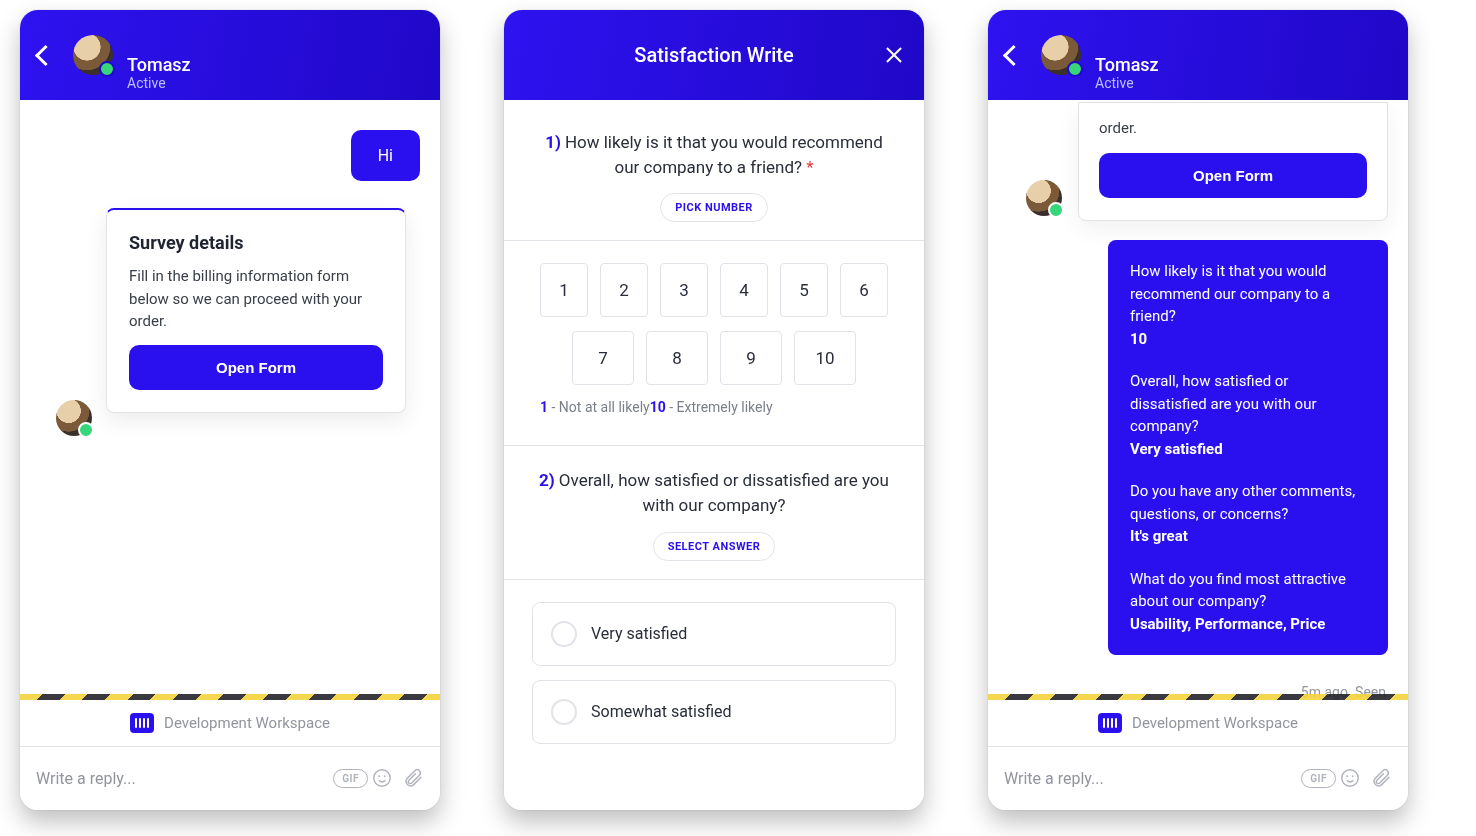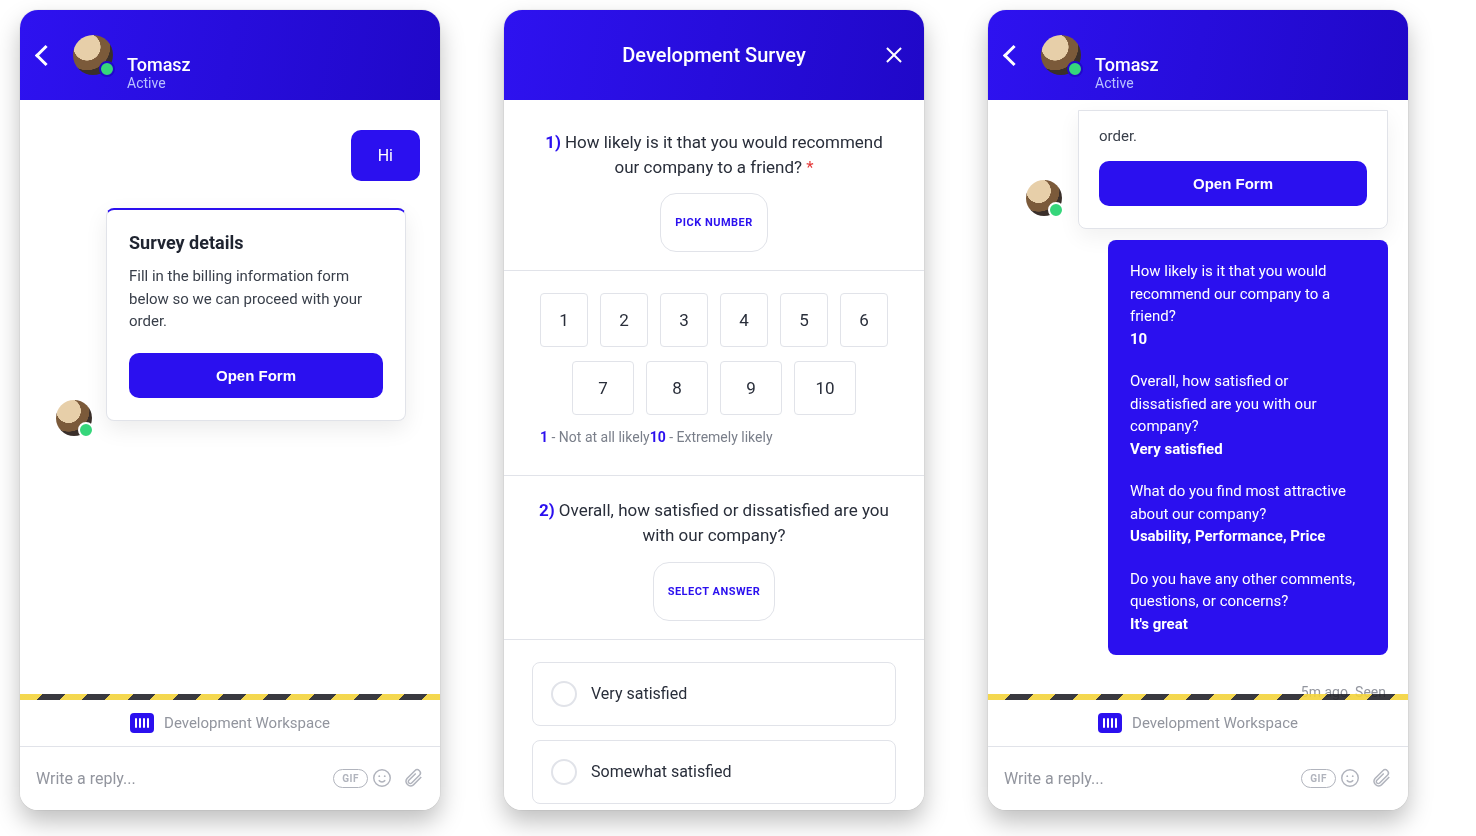--- a/index.html
+++ b/index.html
@@ -126,21 +126,21 @@
     box-shadow: 0 8px 22px rgba(0,0,0,0.08);
     padding: 22px 22px 22px 22px;
     box-sizing: border-box;
   }
   .card h3 {
     margin: 0 0 12px 0;
     font-size: 18px;
     font-weight: 700;
   }
   .card p {
-    margin: 0 0 20px 0;
+    margin: 0 0 12px 0;
     font-size: 15px;
     color: #393f4a;
     line-height: 1.5;
   }
   .primary-btn {
     display: block;
     width: 100%;
     background: var(--brand);
     color: #fff;
     border: none;
@@ -235,21 +235,21 @@
     line-height: 1.45;
     margin-bottom: 14px;
   }
   .qnum { color: var(--brand); font-weight: 700; margin-right: 4px; }
   .req  { color: #e43a3a; margin-left: 4px; }
   .pill {
     display: block;
     margin: 12px auto 18px auto;
     border: 1px solid var(--border);
     border-radius: 16px;
-    padding: 22px 14px;
+    padding: 7px 14px;
     color: var(--brand);
     font-size: 11px;
     font-weight: 700;
     letter-spacing: 0.5px;
     width: fit-content;
   }
   .sep {
     border: none;
     border-top: 1px solid var(--border);
     margin: 0 -28px 22px -28px;
@@ -291,21 +291,21 @@
   }
   .radio-circle {
     width: 22px; height: 22px;
     border: 2px solid var(--border);
     border-radius: 50%;
     flex-shrink: 0;
   }
   
   .s3-top-card {
     position: absolute;
-    left: 90px; top: 10px;
+    left: 90px; top: 2px;
     right: 20px;
     background: #fff;
     border: 1px solid var(--border);
     border-radius: 0 0 8px 8px;
     box-shadow: 0 8px 22px rgba(0,0,0,0.06);
     padding: 16px 20px 22px 20px;
     box-sizing: border-box;
   }
   .s3-top-card .leading {
     font-size: 15px;
@@ -396,21 +396,21 @@
                 <path d="M21 11l-8.5 8.5a5 5 0 01-7-7L14 4a3.5 3.5 0 015 5l-8.5 8.5a2 2 0 01-3-3L15 7"></path>
               </svg>
           </span>
         </div>
       </div>
     </div>
   </div>
 
   <div class="phone">
     <div class="header center" style="position:relative">
-      <div class="header-title">Development Survey</div>
+      <div class="header-title">Satisfaction Write</div>
       <div class="close-x"></div>
     </div>
     <div class="body survey-body">
       <div class="qtext">
         <span class="qnum">1)</span><span>How likely is it that you would recommend our company to a friend?</span><span class="req">*</span>
       </div>
       <div class="pill">PICK NUMBER</div>
       <hr class="sep">
       <div class="numgrid">
         <div class="numcell">1</div>
@@ -470,26 +470,26 @@
       <div class="blue-bubble">
         <div class="qa">
           <div>How likely is it that you would recommend our company to a friend?</div>
           <div class="ans">10</div>
         </div>
         <div class="qa">
           <div>Overall, how satisfied or dissatisfied are you with our company?</div>
           <div class="ans">Very satisfied</div>
         </div>
         <div class="qa">
+          <div>Do you have any other comments, questions, or concerns?</div>
+          <div class="ans">It's great</div>
+        </div>
+        <div class="qa">
           <div>What do you find most attractive about our company?</div>
           <div class="ans">Usability, Performance, Price</div>
-        </div>
-        <div class="qa">
-          <div>Do you have any other comments, questions, or concerns?</div>
-          <div class="ans">It's great</div>
         </div>
       </div>
       <div class="timestamp">5m ago. Seen</div>
 
       <div class="stripe s3"></div>
       <div class="footer1">
         <div class="ws-row">
           <div class="ws-icon">
               <i></i>
               <i></i>

